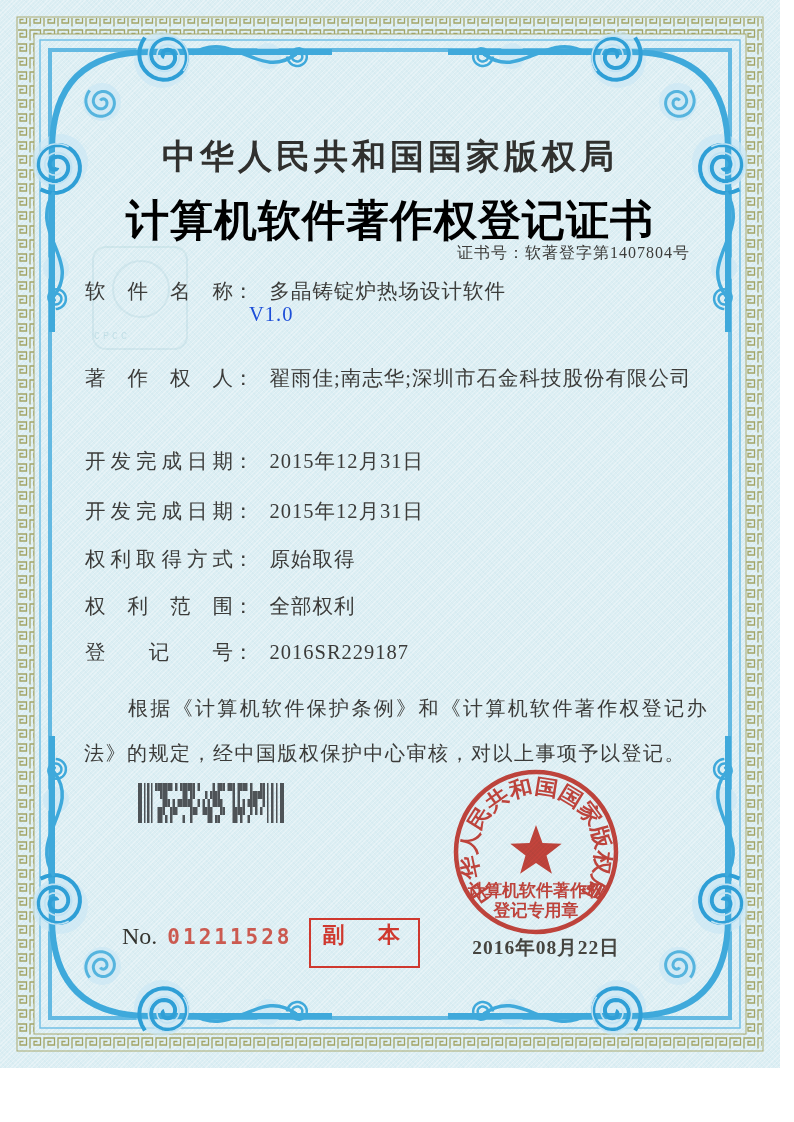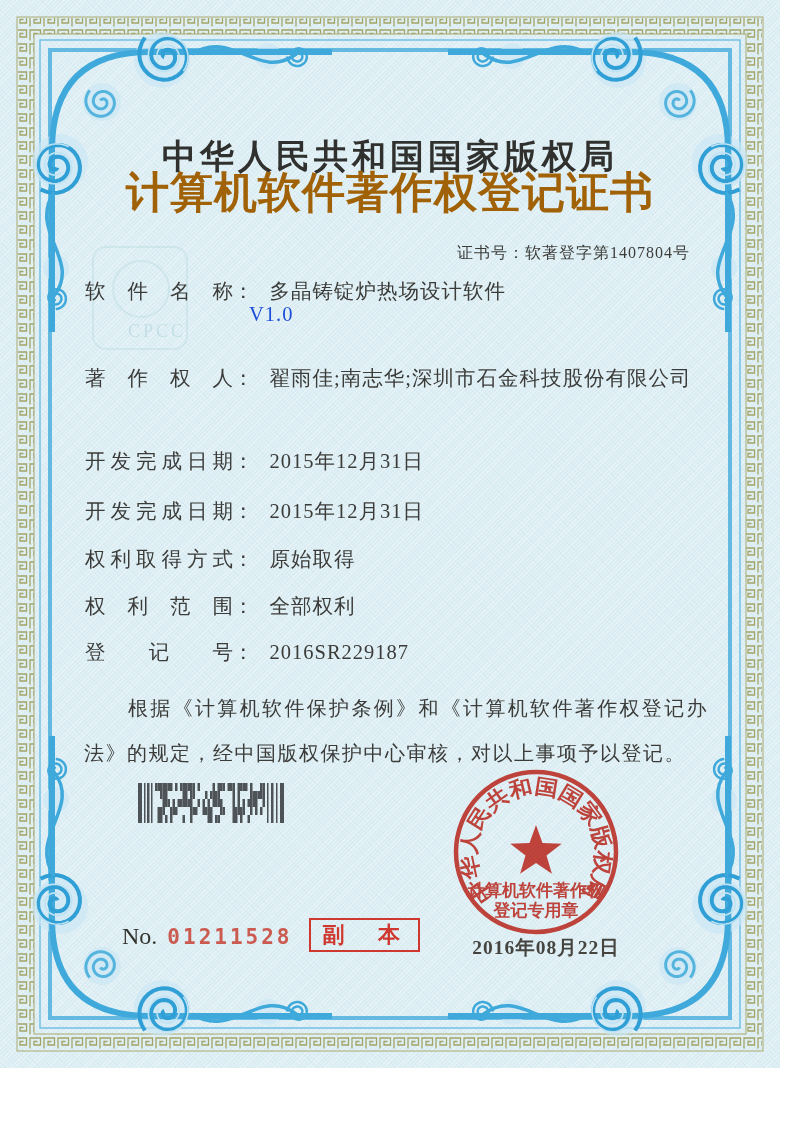--- a/index.html
+++ b/index.html
@@ -20,22 +20,22 @@
 
   #frame-svg { position:absolute; left:0; top:0; width:780px; height:1068px; pointer-events:none; }
   #seal-svg  { position:absolute; left:0; top:0; width:780px; height:1068px; pointer-events:none;
                mix-blend-mode:multiply; opacity:.93; }
 
   .authority {
     position:absolute; top:134px; left:0; width:780px; text-align:center;
     font-size:34px; font-weight:bold; color:#30302e; letter-spacing:4px;
   }
   .cert-title {
-    position:absolute; top:164px; left:0; width:780px; text-align:center;
-    font-size:43px; font-weight:bold; color:#a16207; letter-spacing:1px;
+    position:absolute; top:192px; left:0; width:780px; text-align:center;
+    font-size:43px; font-weight:bold; color:#000000; letter-spacing:1px;
   }
   .cert-no {
     position:absolute; top:243px; right:90px;
     font-size:16px; color:#3c3c3a; letter-spacing:1px;
   }
   .cert-no .lbl { }
 
   .row { position:absolute; left:85px; font-size:20.5px; color:#3b3b39; white-space:nowrap; }
   .row .flabel {
     display:inline-block; width:148px; text-align:justify; text-align-last:justify;
@@ -59,39 +59,39 @@
     font-size:19.5px; color:#45443f; letter-spacing:1px; font-weight:bold;margin-top:8px;
   }
 
   .serial-line { position:absolute; left:122px; top:920px; white-space:nowrap; }
   .serial-line .no-lbl { font-size:24px; color:#34342f; margin-right:10px; }
   .serial-line .red-num {
     font-family:"DejaVu Sans Mono","Liberation Mono",monospace;
     font-size:21px; color:#cb5a50; letter-spacing:3px; font-weight:bold;
   }
   .copy-box {
-    display:inline-block; margin-left:16px; padding:2px 4px 2px 12px;
+    display:inline-block; margin-left:16px; padding:2px 4px 18px 12px;
     border:2.5px solid #cf382e; color:#cf382e;
     font-size:22px; font-weight:bold; letter-spacing:14px; line-height:26px;
     transform:translateY(-2px);
   }
 
   .watermark {
     position:absolute; left:92px; top:246px; width:96px; height:104px;
     border:2px solid rgba(140,190,200,.35); border-radius:14px; opacity:.55;
     pointer-events:none;
   }
   .watermark .wm-circle {
     position:absolute; left:18px; top:12px; width:58px; height:58px;
     border:2px solid rgba(140,190,200,.35); border-radius:50%;
   }
   .watermark .wm-text {
-    position:absolute; bottom:6px; left:0; width:100%; text-align:right;
-    font-size:18px; color:rgba(130,185,198,.55); letter-spacing:3px;
-    font-family:Liberation Serif, serif;
+    position:absolute; bottom:6px; left:0; width:100%; text-align:left;
+    font-size:10px; color:rgba(130,185,198,.55); letter-spacing:3px;
+    font-family:Liberation Mono, monospace;
   }
 
   .seal-ring-text { font-size:21px; font-weight:bold; fill:#d6392f;
     font-family:"Liberation Serif","DejaVu Serif",serif; }
   .seal-line { font-size:17px; font-weight:bold; fill:#d6392f; text-anchor:middle;
     font-family:"Liberation Serif","DejaVu Serif",serif; }
 </style>
 </head>
 <body>
 

